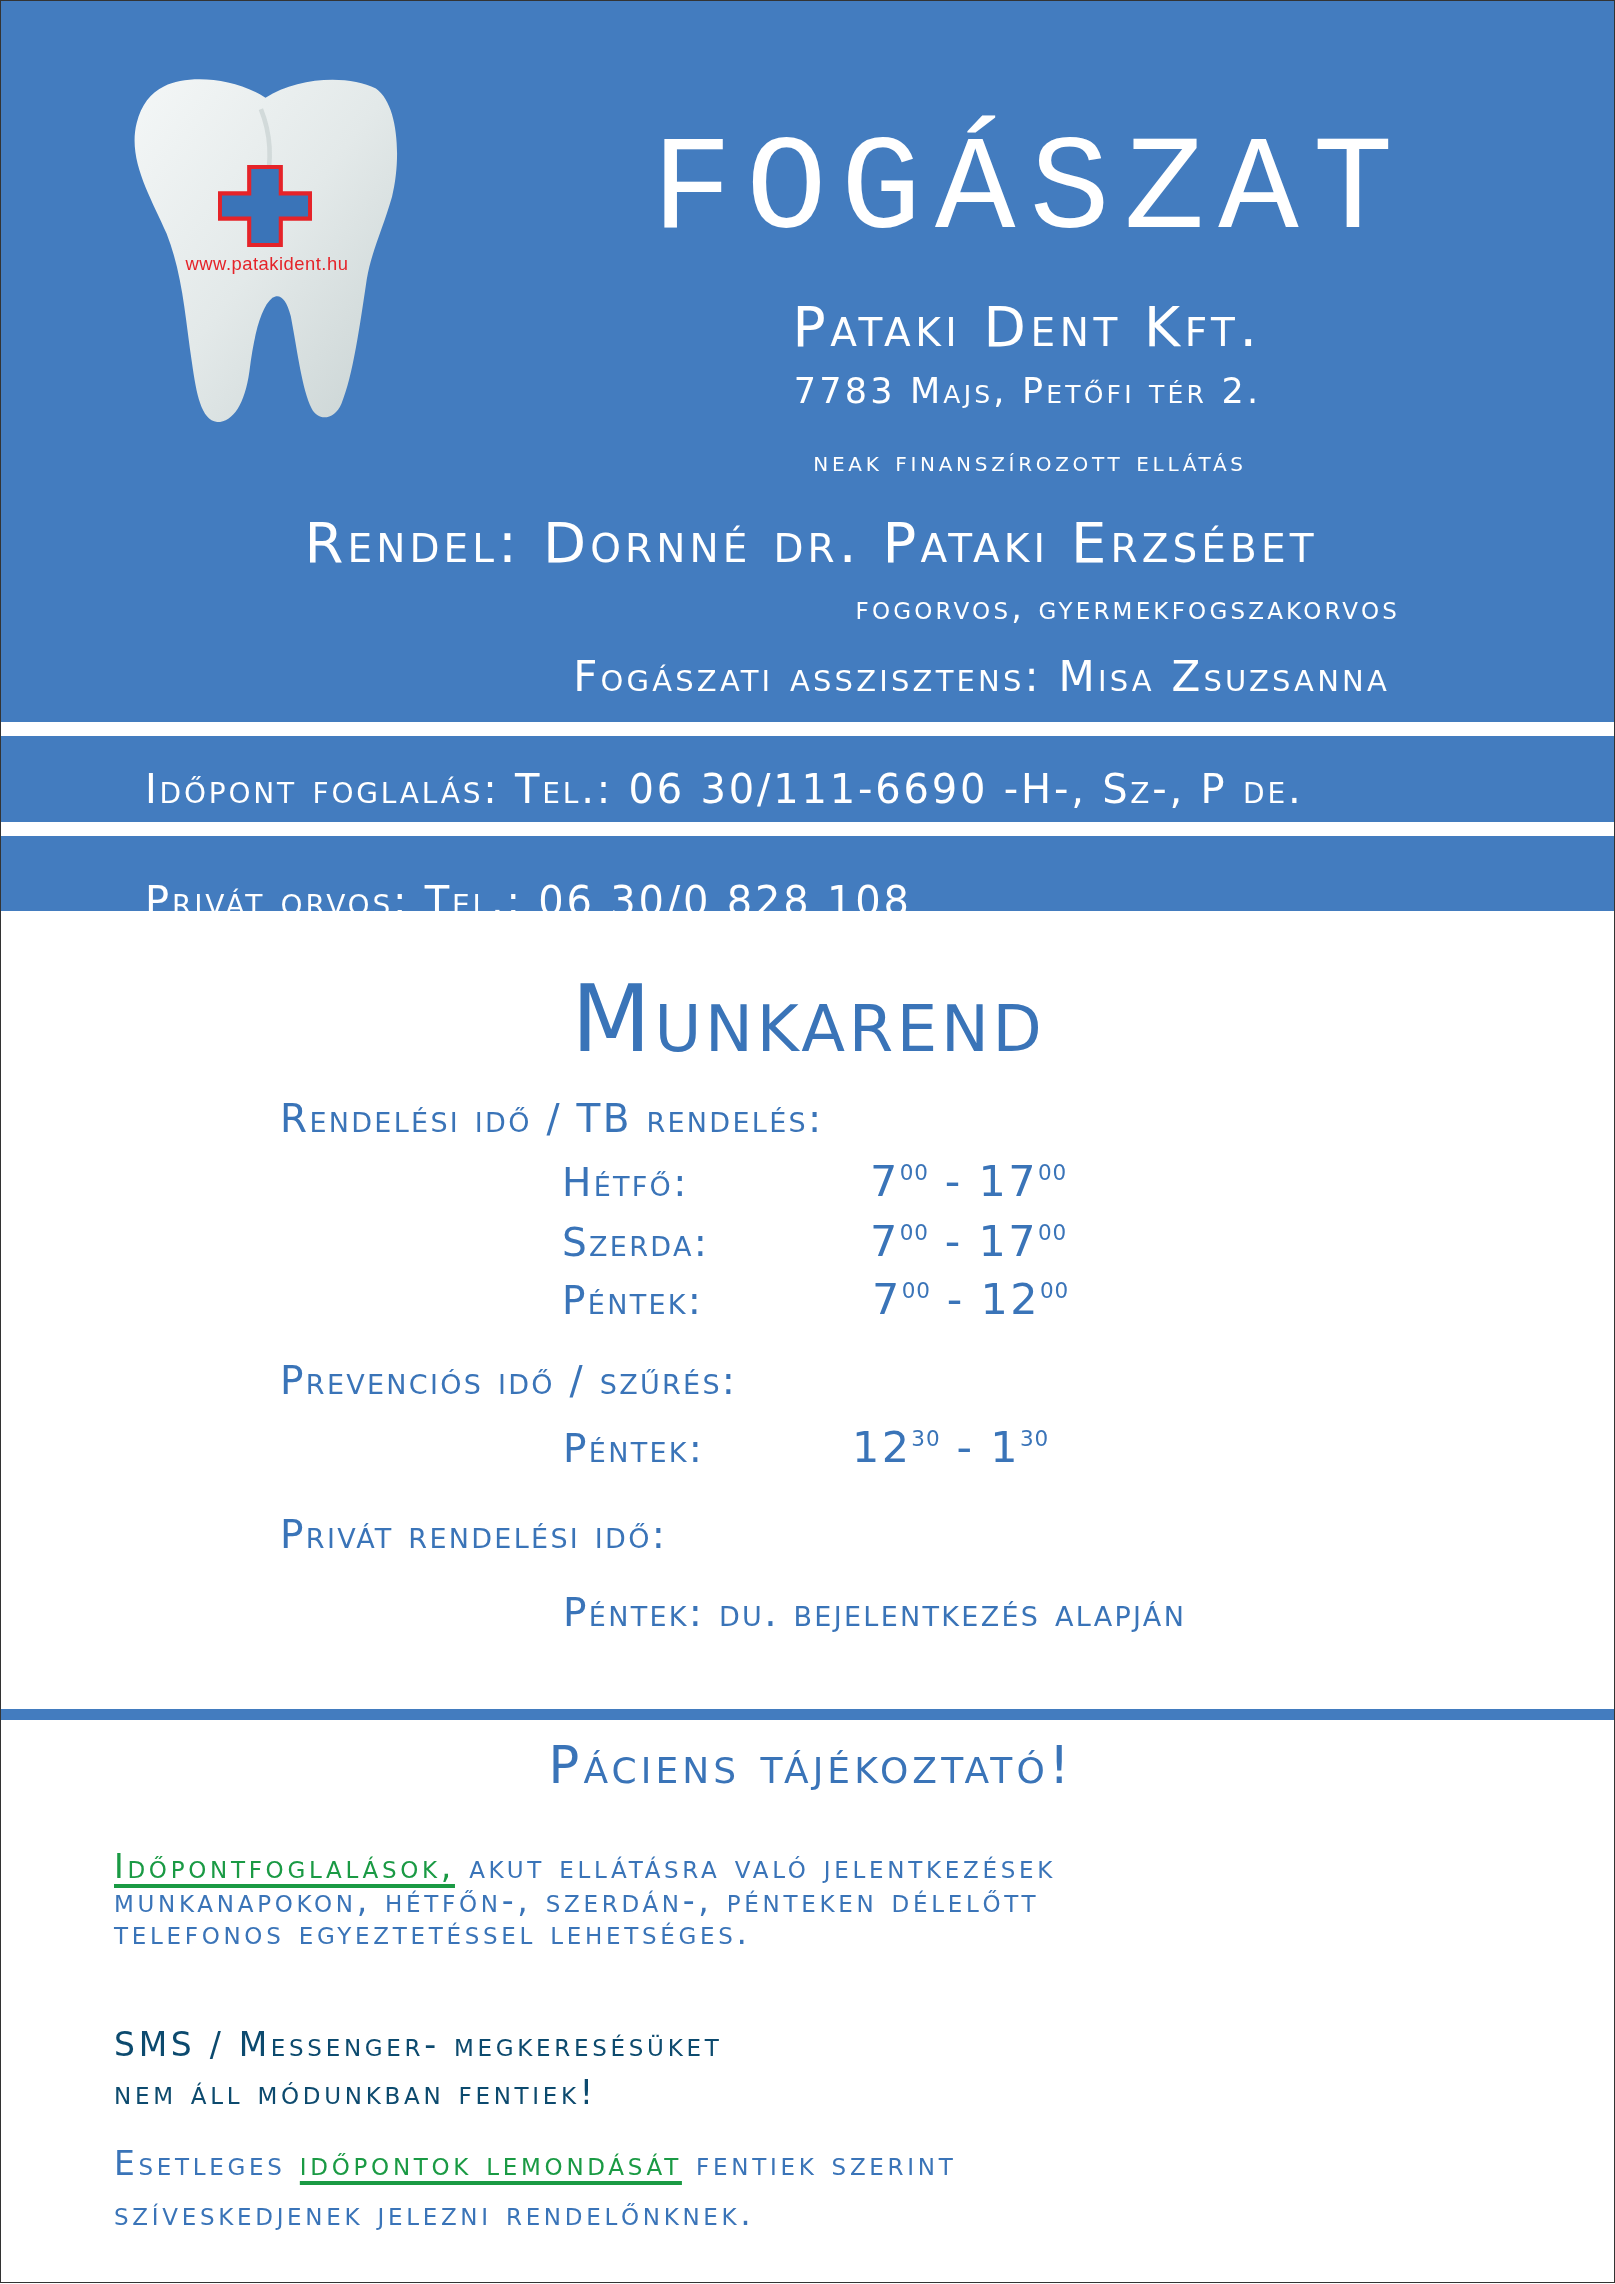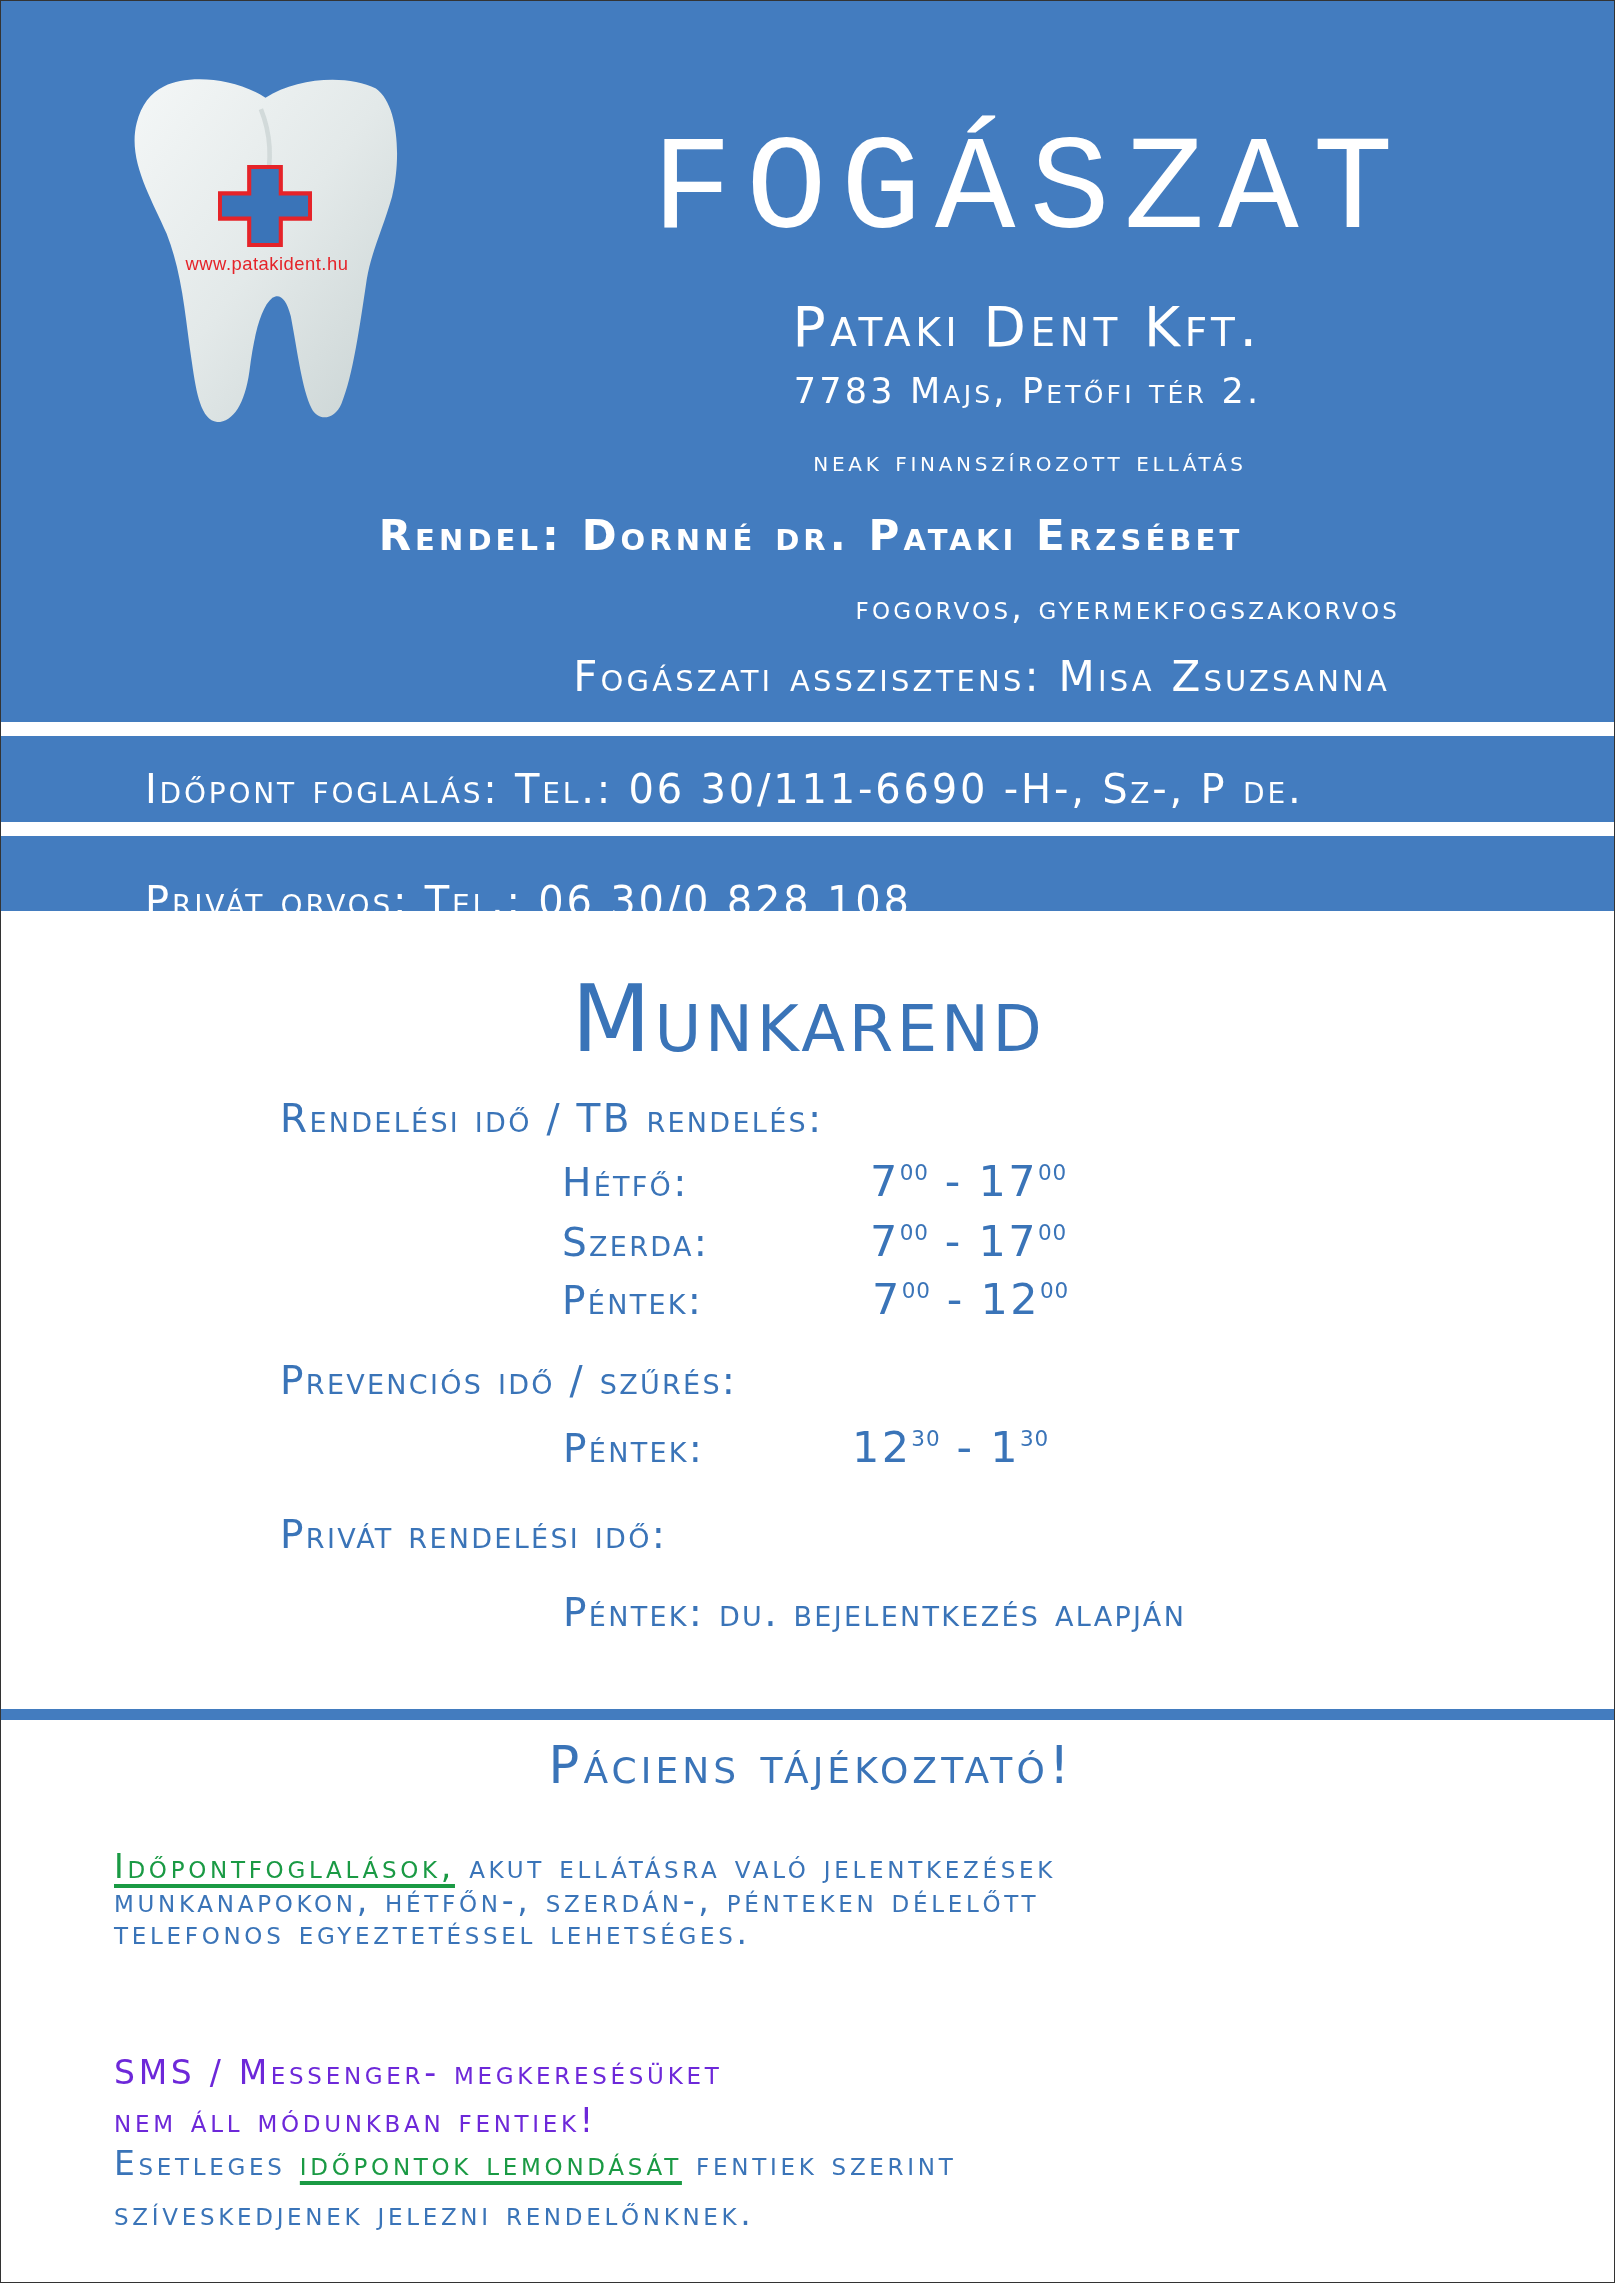--- a/index.html
+++ b/index.html
@@ -2,34 +2,34 @@
 <html style="font-size:7.4px"><head>
 <meta charset="utf-8">
 <style>
   html, body { margin: 0; padding: 0; background: #ffffff; }
   body { width: 1616px; height: 2284px; position: relative; overflow: hidden; font-family: "DejaVu Sans", sans-serif; }
   .page { position: absolute; left: 0; top: 0; width: 1613px; height: 2281px; border: 1.4px solid #333333; background: #ffffff; overflow: hidden; }
   .band { position: absolute; left: 0; width: 100%; background: #437cbf; }
   .t { position: absolute; white-space: nowrap; font-variant: small-caps; line-height: 1; }
   .w { color: #ffffff; }
   .b { color: #3a74b8; }
-  .r { color: #6d28d9; margin-top: 28px; }
+  .r { color: #0c4a6e; }
   .g { color: #1a9a44; text-align: right; }
   .u { text-decoration: underline; text-decoration-thickness: 3.7px; text-underline-offset: 6.4px; }
   sup { font-size: 0.5em; vertical-align: 0.75em; letter-spacing: 0.9px; }
 
   
   .tooth { position: absolute; left: 131px; top: 76px; width: 267px; height: 346px; }
   .logo-url { position: absolute; left: 160px; top: 254px; width: 212px; text-align: center; font-size: 18.4px; color: #e52329; font-family: "Liberation Sans", sans-serif; letter-spacing: 0.5px; font-variant: normal; }
 
   .title { top: 123px; left: 566px; width: 925px; text-align: center; font-size: 134px; letter-spacing: 14px; font-variant: normal; font-family: Liberation Mono, monospace; }
   .company { top: 299px; left: 690px; width: 672px; text-align: center; font-size: 55px; letter-spacing: 4.6px; }
   .address { top: 373px; left: 709px; width: 635px; text-align: center; font-size: 35px; letter-spacing: 3.2px; }
   .neak { top: 447px; left: 663px; width: 732px; text-align: center; font-size: 28.5px; letter-spacing: 3.7px; }
-  .doctor { top: 514px; left: 138px; width: 1344px; text-align: center; font-size: 42px; letter-spacing: 4.1px; font-weight: bold; }
+  .doctor { top: 514px; left: 138px; width: 1344px; text-align: center; font-size: 56px; letter-spacing: 4.1px; }
   .specialty { top: 590px; left: 511px; width: 888px; text-align: right; font-size: 33px; letter-spacing: 3.2px; }
   .assistant { top: 655px; left: 230px; width: 1159px; text-align: right; font-size: 42px; letter-spacing: 3.2px; }
 
   .booking { top: 768px; left: 144px; width: 1334px; font-size: 40px; letter-spacing: 2.8px; }
   .private { top: 880px; left: 144px; width: 897px; font-size: 40px; letter-spacing: 2.8px; }
 
   .sched-title { top: 973px; left: 497px; width: 621px; text-align: center; font-size: 92px; letter-spacing: 3.7px; }
   .sect { font-size: 39px; letter-spacing: 2.3px; }
   .day { font-size: 39px; letter-spacing: 2.3px; }
   .time { font-size: 43px; letter-spacing: 2.3px; font-variant: normal; }

